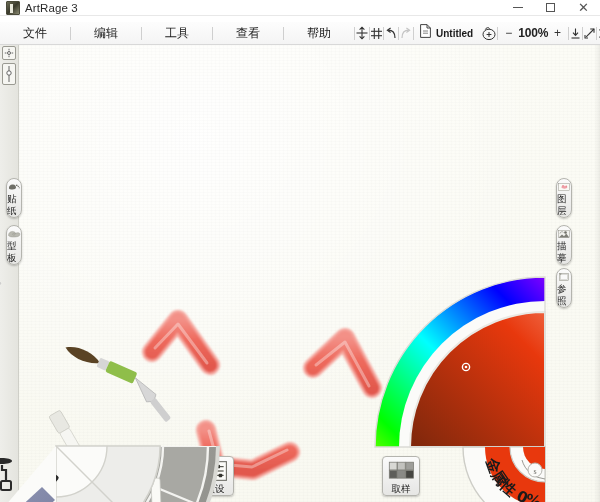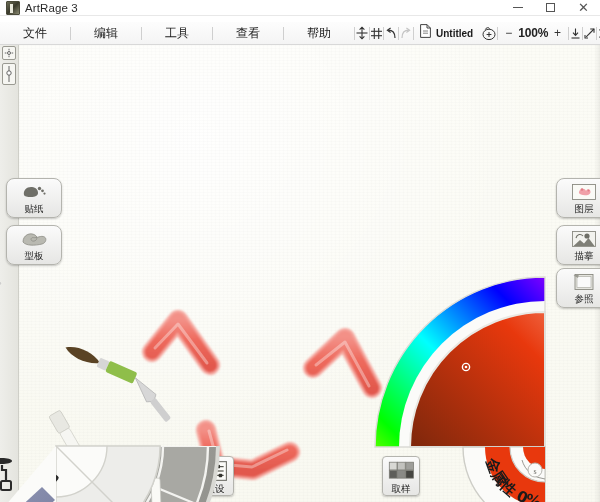--- a/index.html
+++ b/index.html
@@ -106,21 +106,21 @@
     position:absolute; right:0; top:45px; width:6px; height:457px;
     background: linear-gradient(90deg, rgba(0,0,0,0), rgba(0,0,0,.06));
     pointer-events:none;
   }
 
   
   .strokes { position:absolute; left:19px; top:45px; width:581px; height:457px; pointer-events:none; }
 
   
   .side-btn {
-    position:absolute; width:56px; height:40px;
+    position:absolute; width:16px; height:40px;
     background: linear-gradient(#fbfbfb,#e6e6e4);
     border:1px solid #b4b4ae;
     border-radius:8px;
     box-shadow: 0 1px 2px rgba(0,0,0,.22);
     display:flex; flex-direction:column; align-items:center; justify-content:flex-start;
     padding-top:3px;
   }
   .side-btn .sb-icon { width:28px; height:20px; display:block; }
   .side-btn .sb-label {
     font-size:9.5px; color:#1c1c1c; line-height:12px; margin-top:1px;

